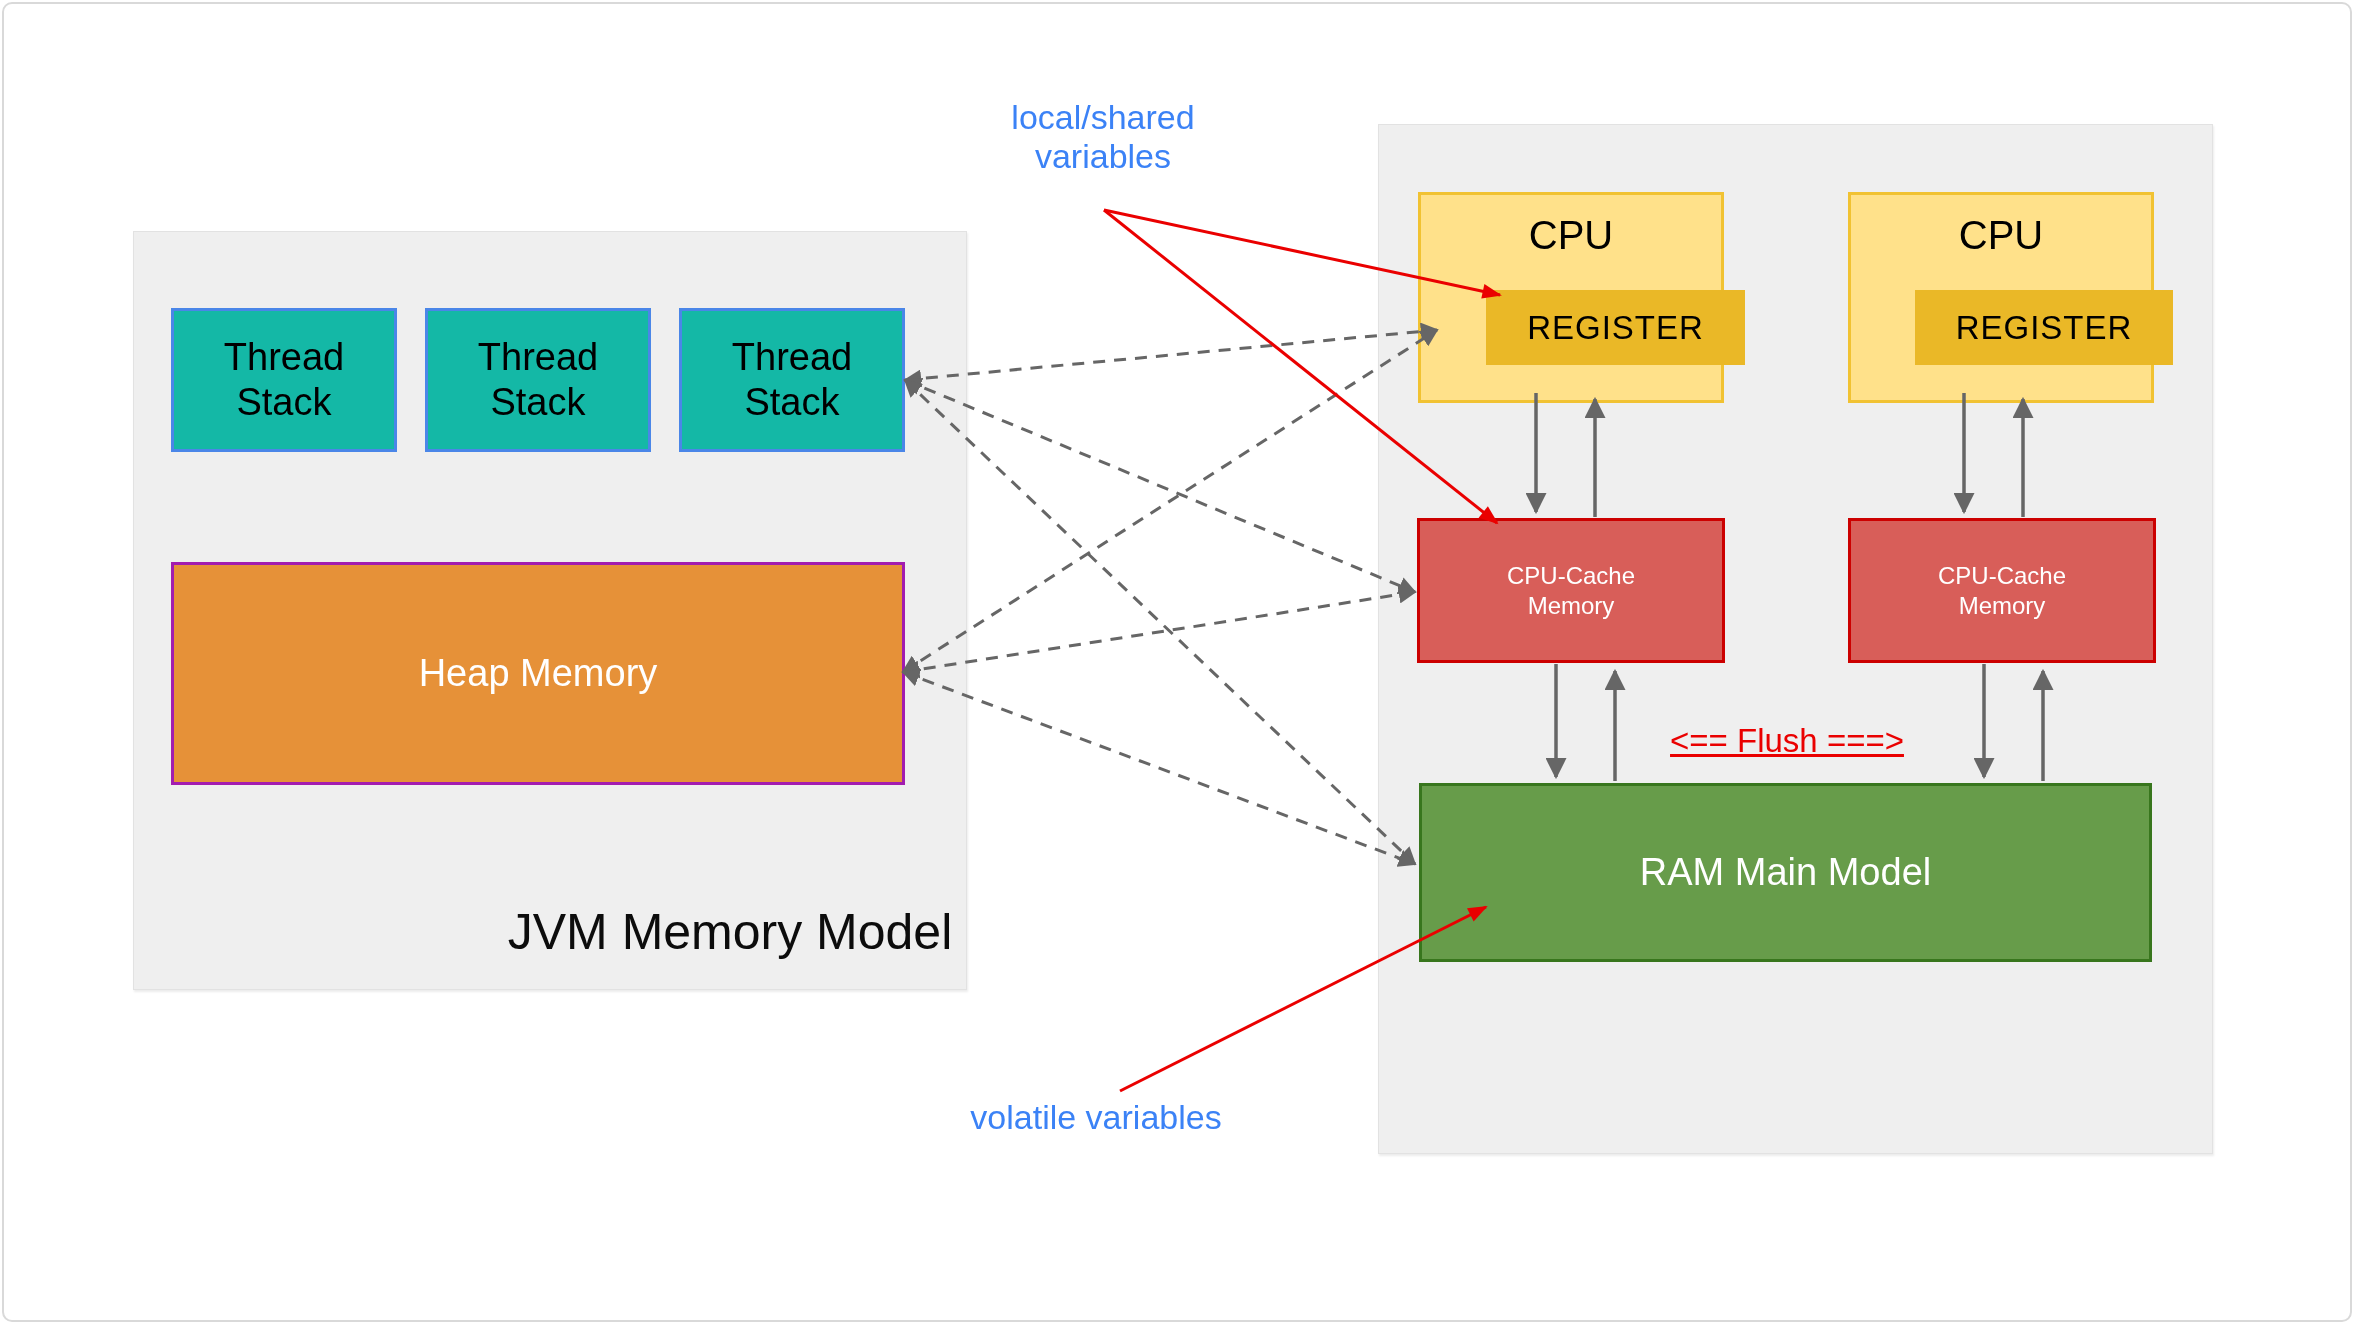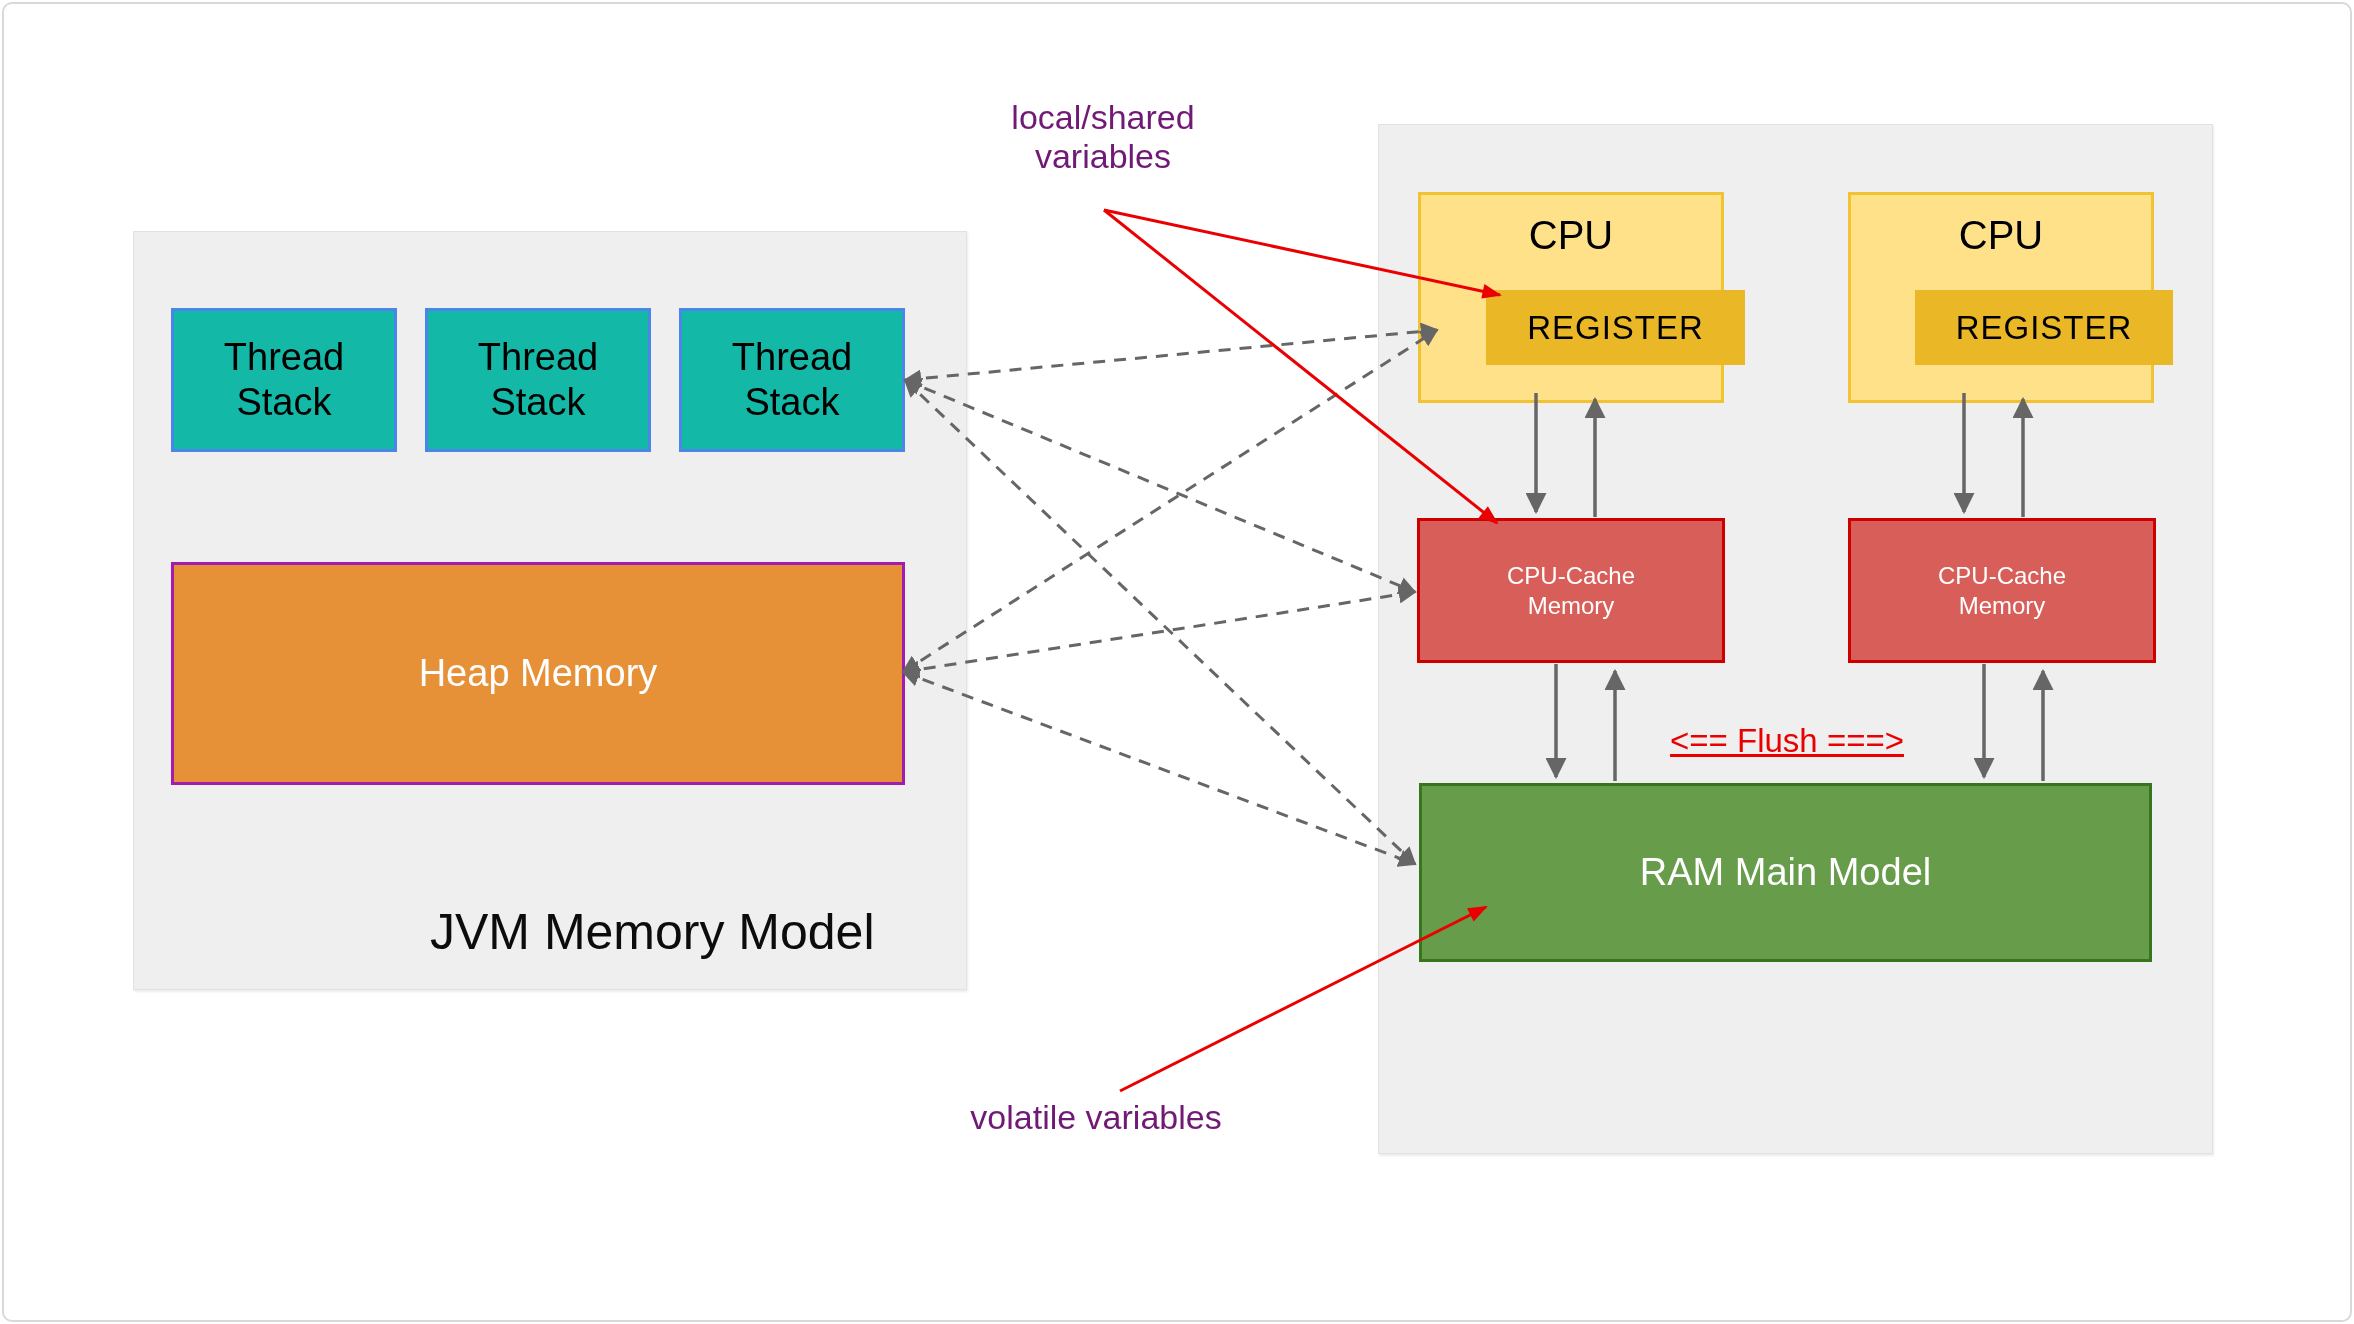--- a/index.html
+++ b/index.html
@@ -37,24 +37,24 @@
   }
   .cache{
     background:#d85e59;border:3px solid #cc0000;color:#ffffff;
     font-size:24px;line-height:1.25;
   }
   .cache .inner{width:200px;}
   .ram{
     background:#679c4a;border:3px solid #38761d;color:#ffffff;font-size:38px;
   }
   .panel-title{
-    position:absolute;color:#0c0c0c;font-size:50px;
+    position:absolute;color:#0c0c0c;font-size:50px;text-align:center;
   }
   .red-note{
-    position:absolute;color:#701a75;font-size:34px;text-align:center;line-height:1.15;
+    position:absolute;color:#3b82f6;font-size:34px;text-align:center;line-height:1.15;
   }
   .flush{
     position:absolute;color:#ea0000;font-size:33px;text-align:center;font-weight:500;
   }
   #arrow-layer{position:absolute;left:0;top:0;pointer-events:none;}
 </style>
 </head>
 <body>
 
 <div id="page">

